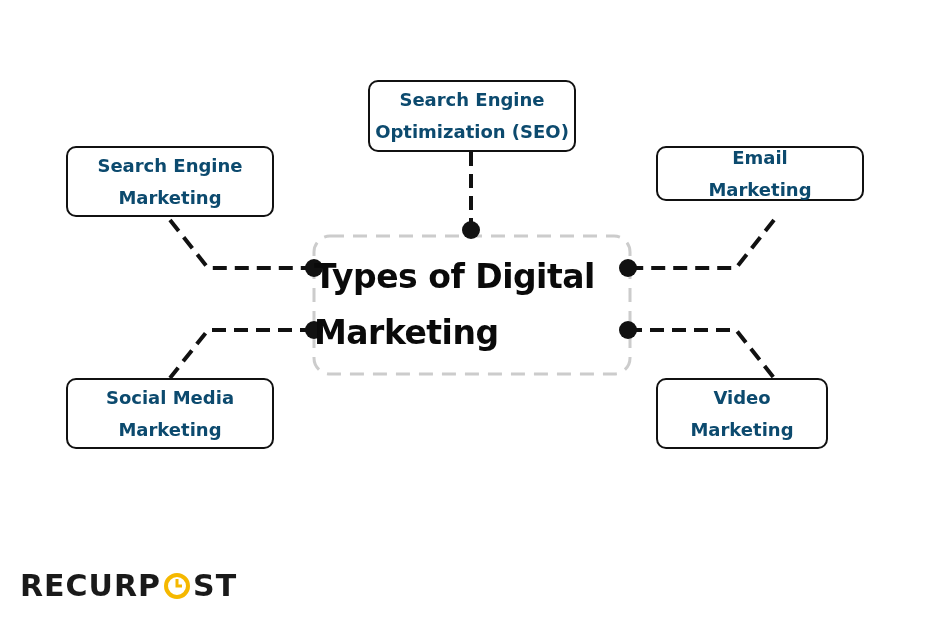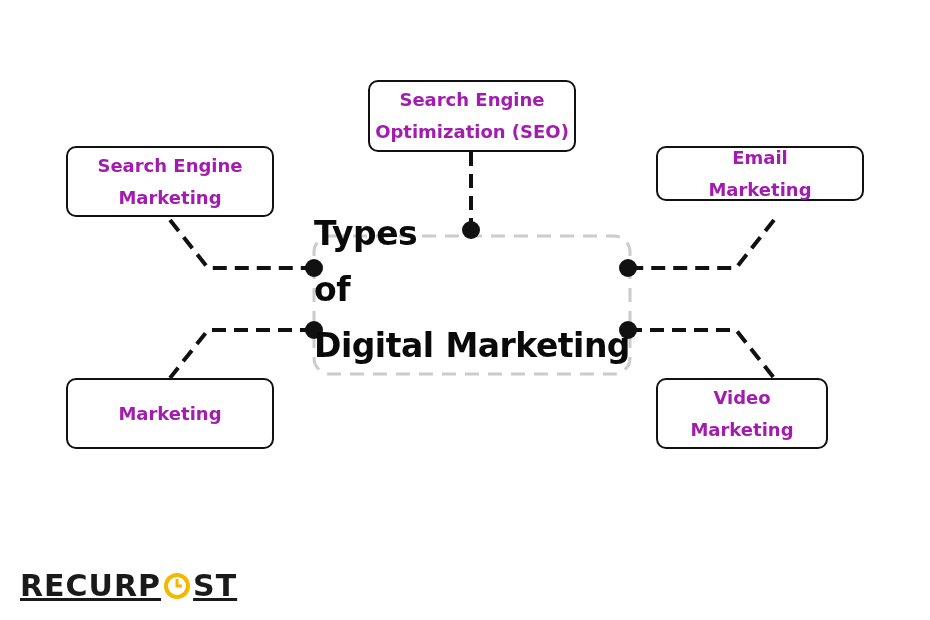--- a/index.html
+++ b/index.html
@@ -1,30 +1,30 @@
 <!DOCTYPE html>
 <html><head>
   <meta charset="utf-8">
   <style>
     html, body { margin: 0; padding: 0; background: #ffffff; }
     body { width: 930px; height: 620px; position: relative; overflow: hidden; font-family: "DejaVu Sans", sans-serif; }
     svg.lines { position: absolute; left: 0; top: 0; }
     .node {
       position: absolute; box-sizing: border-box; border: 2px solid #111; border-radius: 10px; background: #fff;
       display: flex; flex-direction: column; align-items: center; justify-content: center;
-      font-size: 18px; font-weight: 600; color: #a21caf; line-height: 32px; text-align: center;
+      font-size: 18px; font-weight: 600; color: #0c4a6e; line-height: 32px; text-align: center;
     }
     .center {
       position: absolute; left: 314px; top: 236px; width: 316px; height: 138px;
-      display: flex; flex-direction: row; align-items: flex-end; justify-content: center;
+      display: flex; flex-direction: column; align-items: flex-start; justify-content: center;
       font-size: 33px; font-weight: 700; color: #0a0a0a; line-height: 56px; letter-spacing: -0.5px;
     }
     .logo {
       position: absolute; left: 20px; top: 568px; font-size: 30px; font-weight: 900; letter-spacing: 1px; color: #1a1a1a;
-      display: flex; align-items: center; text-decoration: underline;
+      display: flex; align-items: center;
     }
   </style>
 </head>
 <body>
 
 <svg class="lines" width="930" height="620">
   <rect x="314" y="236" width="316" height="138" rx="16" fill="none" stroke="#cccccc" stroke-width="3" stroke-dasharray="14 9"></rect>
   <g fill="none" stroke="#111" stroke-width="4" stroke-dasharray="14 8">
     <path d="M471 152 L471 230"></path>
     <path d="M170 220 L208 268 L314 268"></path>
@@ -52,20 +52,21 @@
 </div>
 <div class="node" style="left:66px;top:146px;width:208px;height:71px;">
   <span>Search Engine</span>
   <span>Marketing</span>
 </div>
 <div class="node" style="left:656px;top:146px;width:208px;height:55px;">
   <span>Email</span>
   <span>Marketing</span>
 </div>
 <div class="node" style="left:66px;top:378px;width:208px;height:71px;">
+  <span>Social Media</span>
   <span>Marketing</span>
 </div>
 <div class="node" style="left:656px;top:378px;width:172px;height:71px;">
   <span>Video</span>
   <span>Marketing</span>
 </div>
 
 <div class="logo">
   <span>RECURP</span>
   <svg width="30" height="30" viewBox="0 0 30 30" style="margin:0 1px;">

